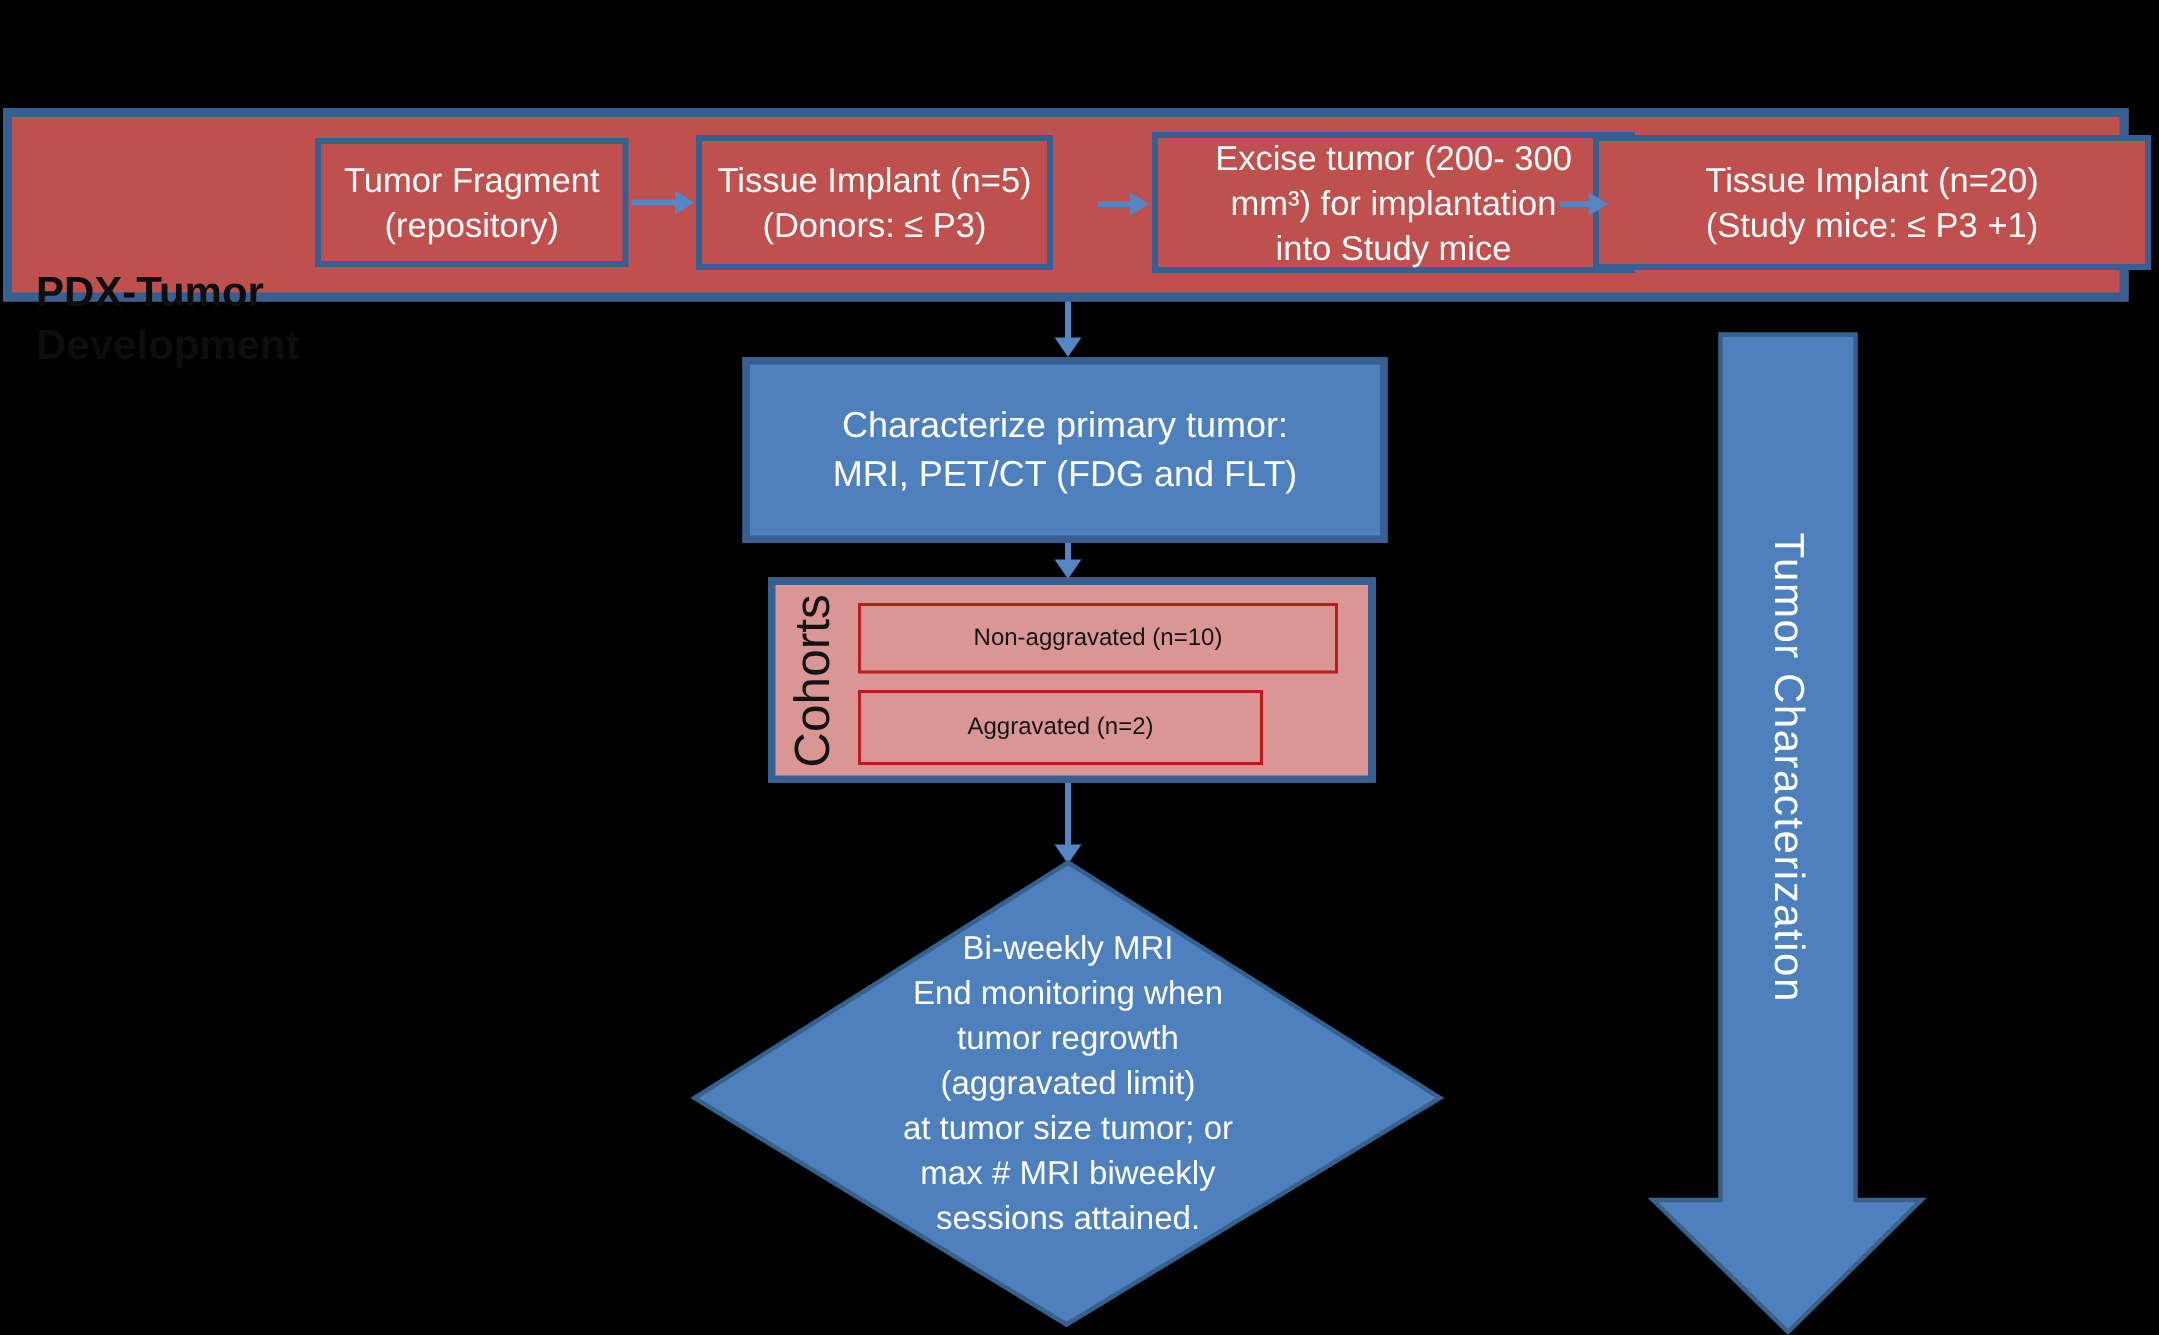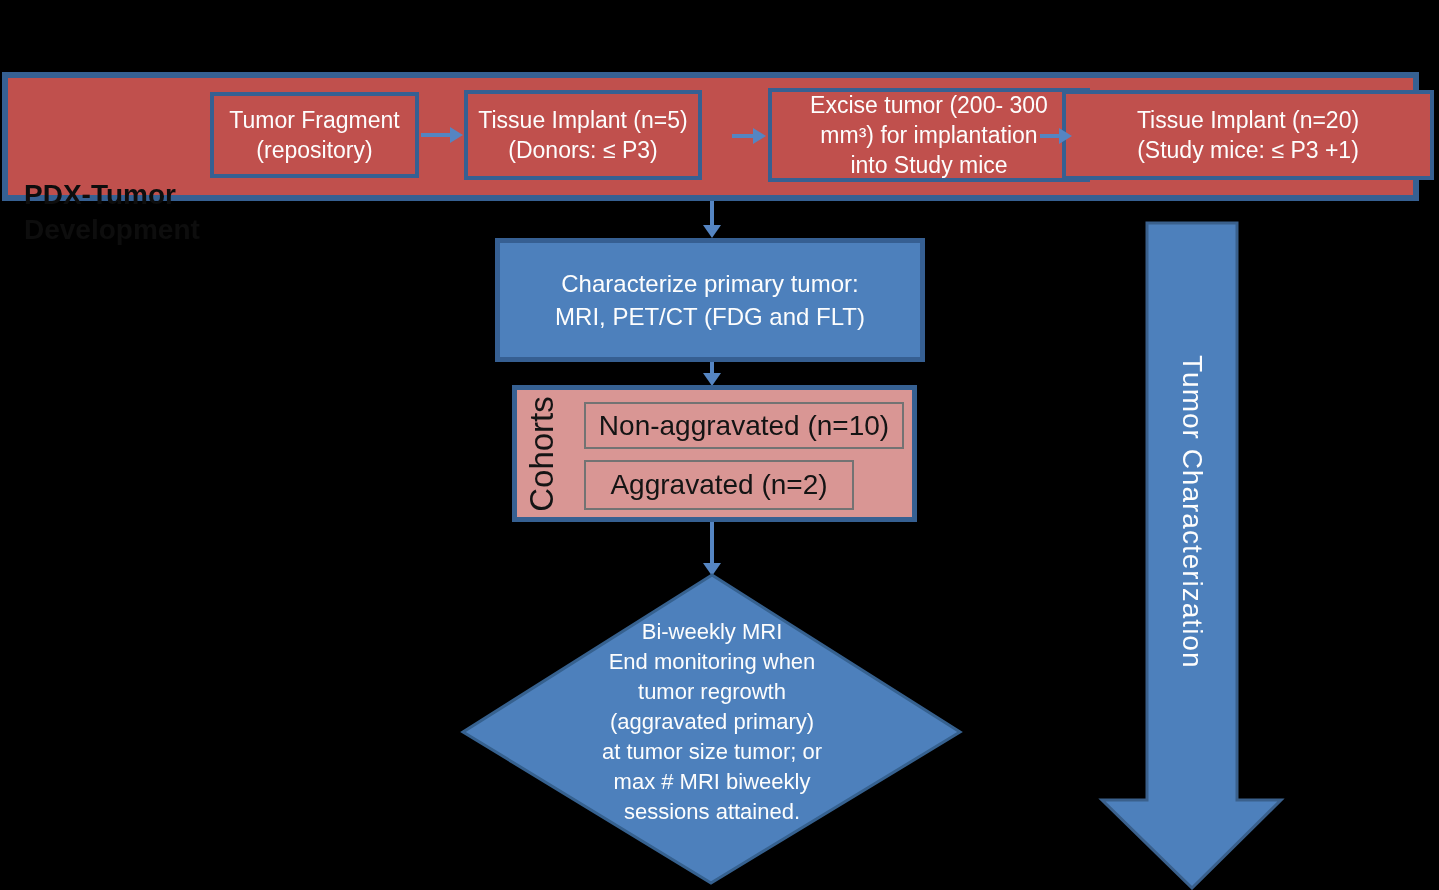--- a/index.html
+++ b/index.html
@@ -64,23 +64,23 @@
   }
   .cohorts-label-zone {
     position: absolute; left: 512px; top: 385px; width: 60px; height: 137px;
     display: flex; align-items: center; justify-content: center;
   }
   .cohorts-label-zone span {
     transform: rotate(-90deg); white-space: nowrap;
     font-size: 33px; color: #141414;
   }
   .cohort-item {
-    position: absolute; background: #d99694; border: 2px solid #737373;
+    position: absolute; background: #d99694; border: 2px solid #b91c1c;
     display: flex; align-items: center; justify-content: center;
-    color: #141414; font-size: 28px; margin-left: 12px;
+    color: #141414; font-size: 16px;
   }
   .cohort-1 { left: 572px; top: 402px; width: 320px; height: 47px; }
   .cohort-2 { left: 572px; top: 460px; width: 270px; height: 50px; }
 
   
   .diamond-svg { position: absolute; left: 450px; top: 565px; width: 525px; height: 330px; }
   .diamond-text {
     position: absolute; left: 527px; top: 617px; width: 370px;
     color: #fdfdfd; font-size: 22px; line-height: 30px; text-align: center;
   }
@@ -172,21 +172,21 @@
     <span>Aggravated (n=2)</span>
   </div>
 
   <svg class="diamond-svg" viewBox="0 0 525 330">
     <polygon points="262,10 510,167 261,318 13,167" fill="#4d80bc" stroke="#36618f" stroke-width="3"></polygon>
   </svg>
   <div class="diamond-text">
     <div class="bold">Bi-weekly MRI</div>
     <div>End monitoring when</div>
     <div>tumor regrowth</div>
-    <div>(aggravated primary)</div>
+    <div>(aggravated limit)</div>
     <div>at tumor size tumor; or</div>
     <div>max # MRI biweekly</div>
     <div>sessions attained.</div>
   </div>
 
   <svg class="side-arrow-svg" viewBox="0 0 200 678">
     <polygon points="57,8 147,8 147,585 191,585 102,673 12,585 57,585" fill="#4d80bc" stroke="#3a608c" stroke-width="3"></polygon>
   </svg>
   <div class="side-arrow-label-zone">
     <span>Tumor Characterization</span>

